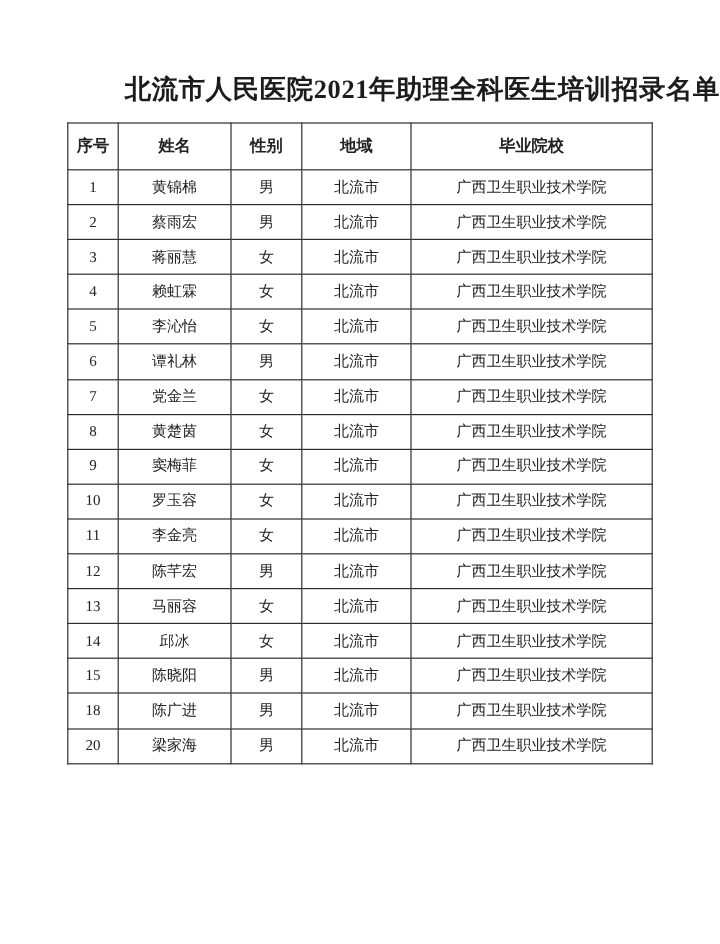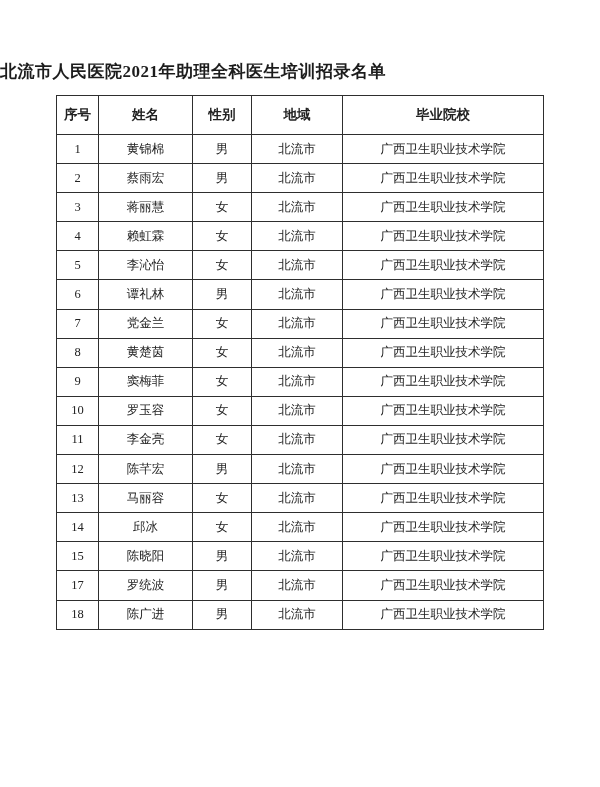--- a/index.html
+++ b/index.html
@@ -11,22 +11,22 @@
     position: relative;
     width: 600px;
     height: 787px;
     background: #ffffff;
     overflow: hidden;
     font-family: "Liberation Serif", "DejaVu Serif", serif;
   }
   .doc-title {
     margin: 0;
     padding-top: 60px;
-    text-align: left;
-    font-size: 17px;
+    text-align: right;
+    font-size: 22px;
     font-weight: bold;
     letter-spacing: 0.5px;
     color: #1c1c1c;
   }
   table.roster {
     border-collapse: collapse;
     table-layout: fixed;
     width: 487px;
     margin: 12px auto 0 auto;
     border-radius: 31px;
@@ -181,29 +181,29 @@
           <td>广西卫生职业技术学院</td>
         </tr>
         <tr>
           <td>15</td>
           <td>陈晓阳</td>
           <td>男</td>
           <td>北流市</td>
           <td>广西卫生职业技术学院</td>
         </tr>
         <tr>
-          <td>17</td>
-          <td>罗统波</td>
-          <td>男</td>
-          <td>北流市</td>
-          <td>广西卫生职业技术学院</td>
-        </tr>
-        <tr>
           <td>18</td>
           <td>陈广进</td>
           <td>男</td>
           <td>北流市</td>
           <td>广西卫生职业技术学院</td>
         </tr>
+        <tr>
+          <td>20</td>
+          <td>梁家海</td>
+          <td>男</td>
+          <td>北流市</td>
+          <td>广西卫生职业技术学院</td>
+        </tr>
       </tbody>
   </table>
 
 </div>
 
 </body></html>

